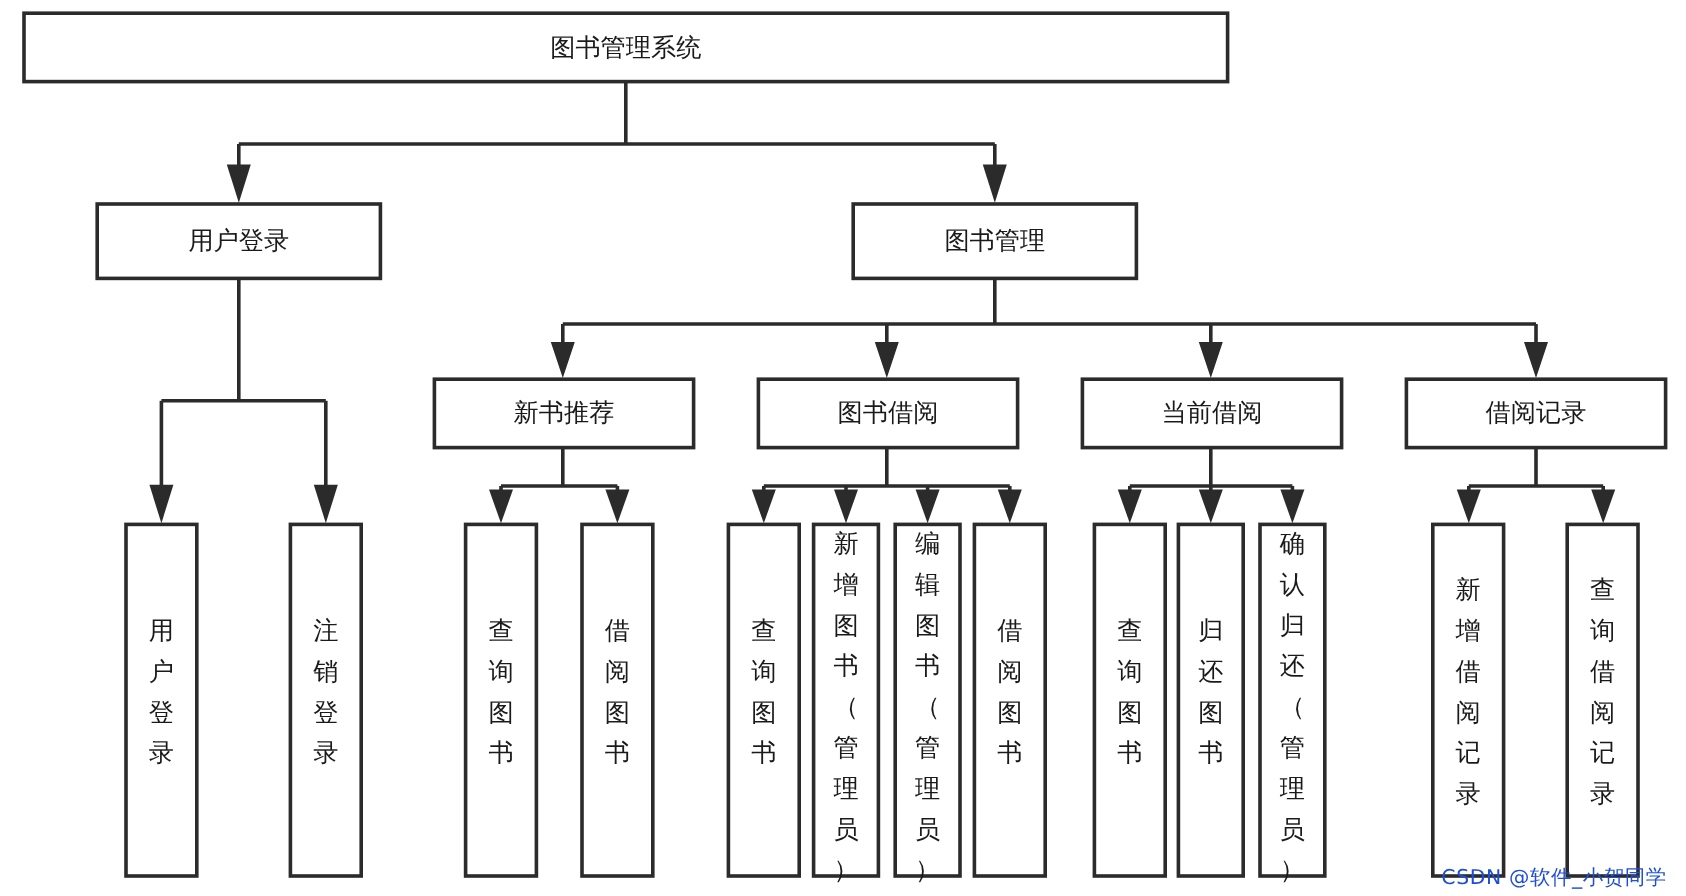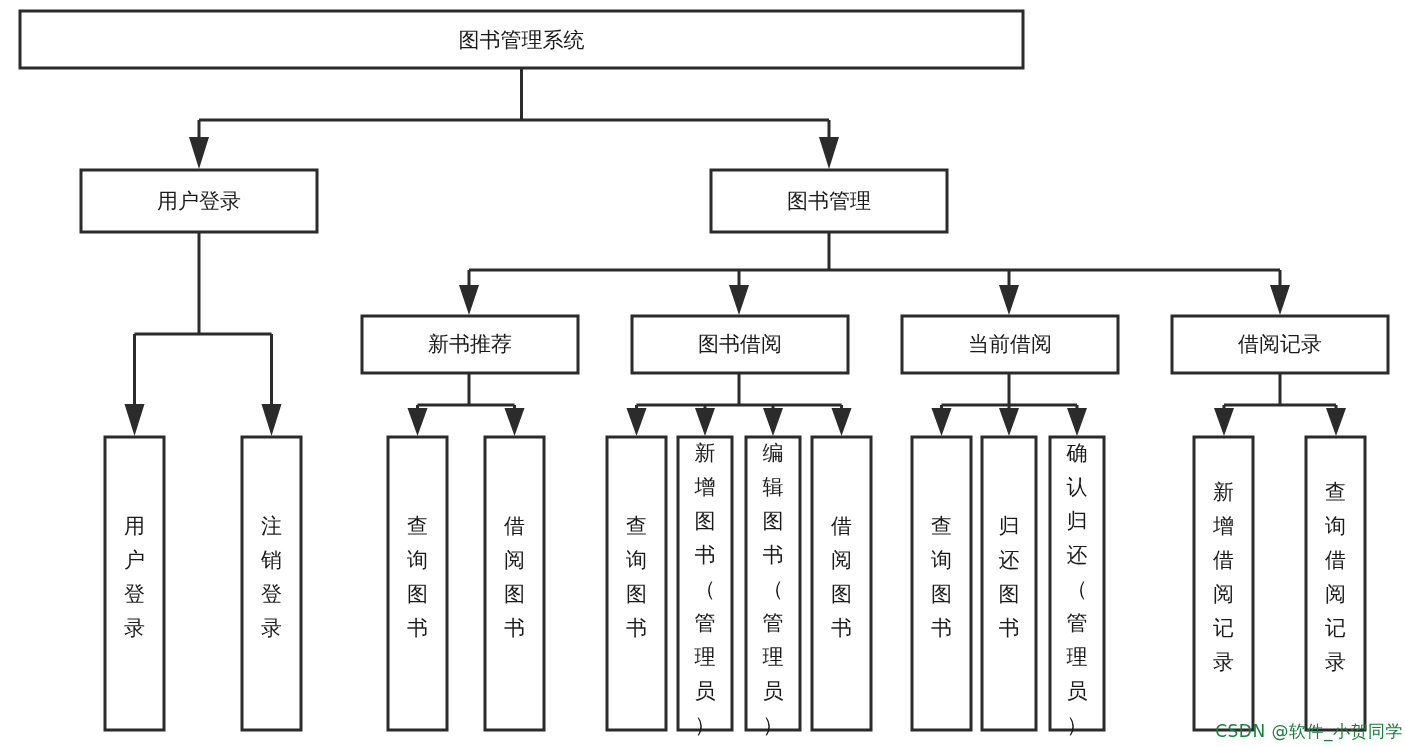--- a/index.html
+++ b/index.html
@@ -16,23 +16,23 @@
     font-family:"DejaVu Sans","Liberation Sans",sans-serif;
     fill:#1a1a1a;font-size:21px;
     text-anchor:middle;dominant-baseline:middle;
   }
   .node-label-v{
     font-family:"DejaVu Sans","Liberation Sans",sans-serif;
     fill:#1a1a1a;font-size:21px;
     text-anchor:middle;
   }
   .watermark{
-    position:absolute;right:2px;bottom:4px;
-    font-family:"DejaVu Sans","Liberation Sans",sans-serif;
-    font-size:17px;color:#15803d;white-space:nowrap;
+    position:absolute;right:16px;bottom:4px;
+    font-family:"DejaVu Sans","Liberation Sans",sans-serif;
+    font-size:17px;color:#1d4ed8;white-space:nowrap;
     letter-spacing:0.5px;pointer-events:none;
   }
 </style>
 </head>
 <body>
 
 <div id="stage">
 
   <svg id="diagram" viewBox="0 0 1405 747">
 

